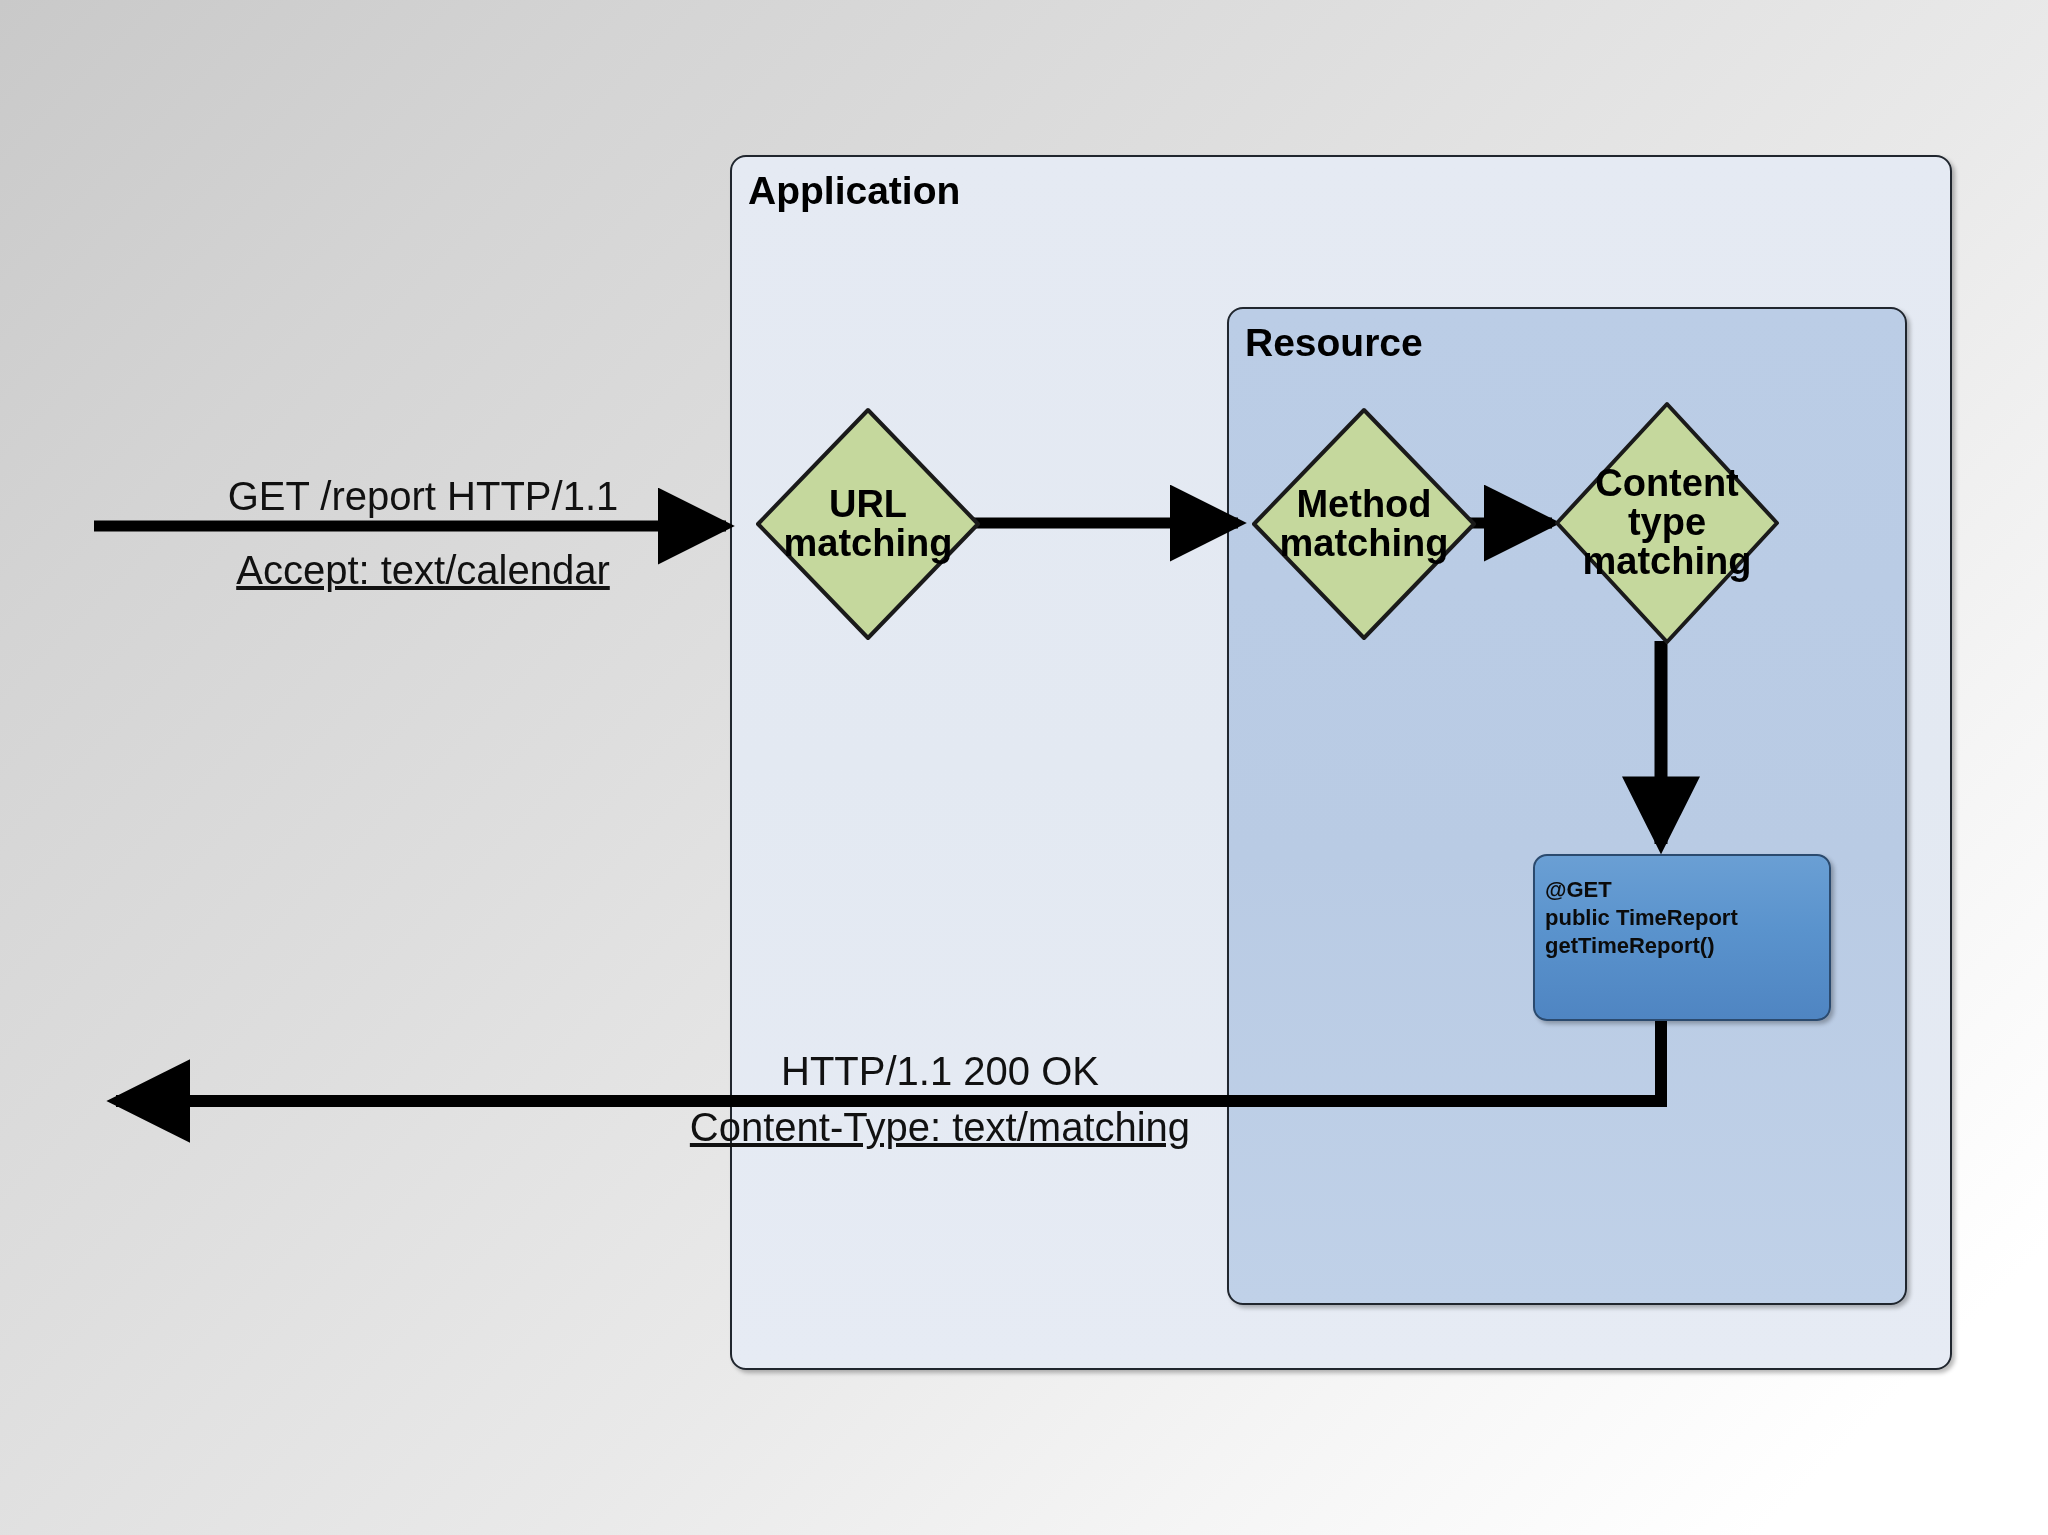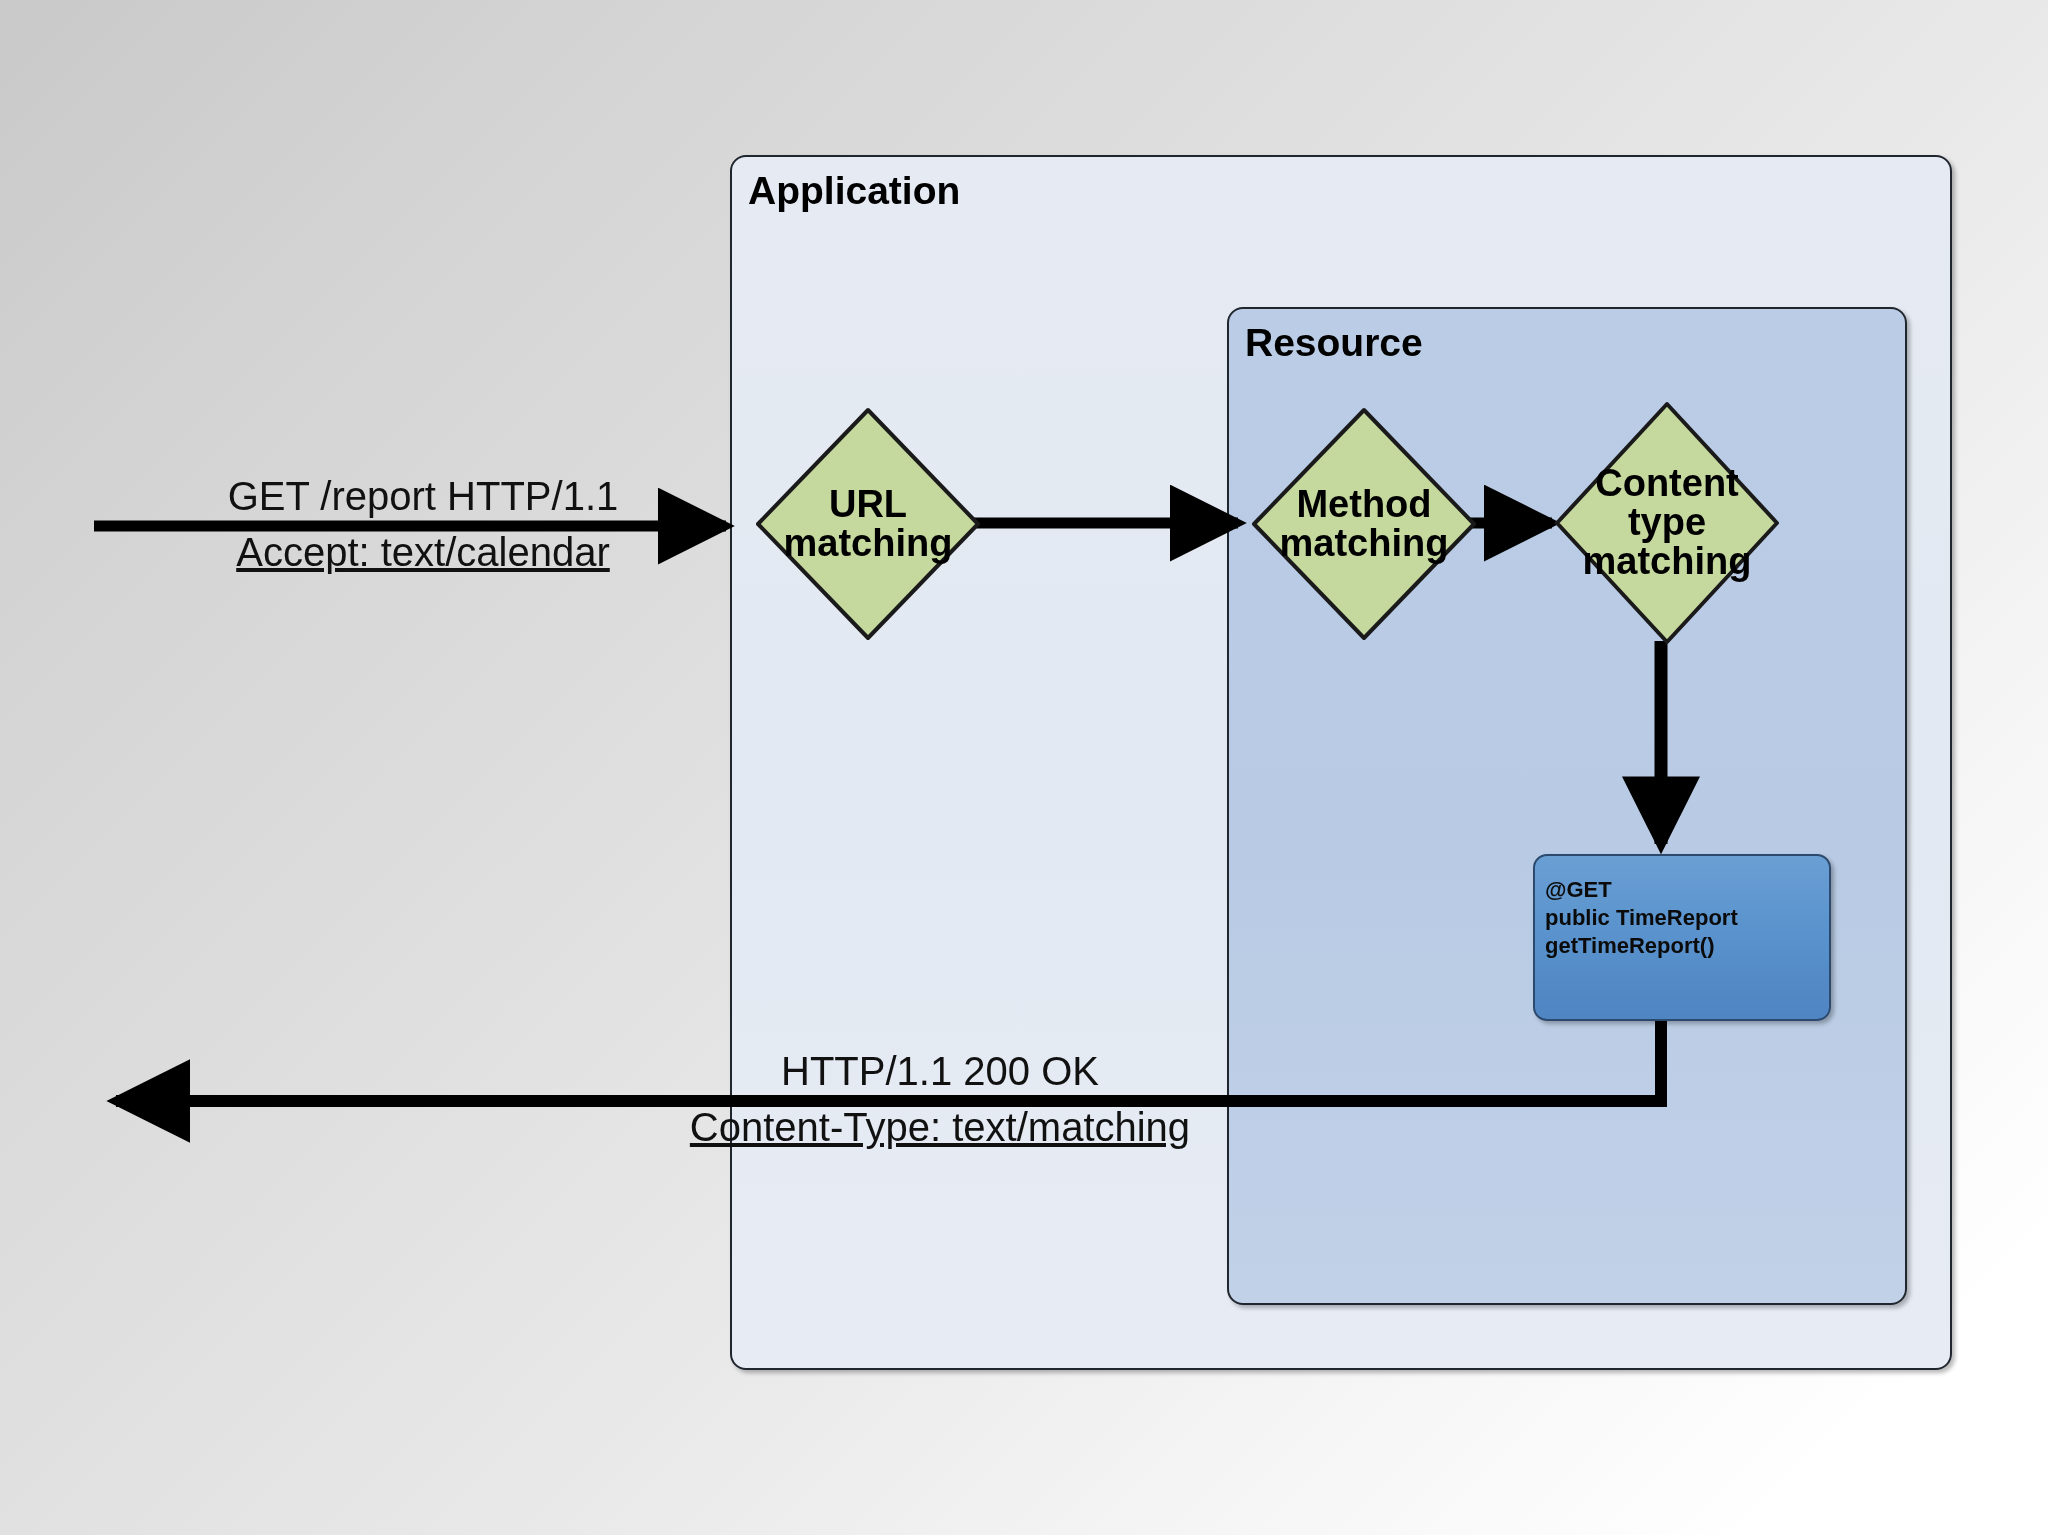--- a/index.html
+++ b/index.html
@@ -142,21 +142,21 @@
   }
   .msg-line-top { display: block; }
   .msg-line-bottom { display: block; text-decoration: underline; }
 
   #request-label {
     left: 188px;
     top: 475px;
     width: 470px;
     text-align: center;
   }
-  #request-label .msg-line-top { margin-bottom: 14px; }
+  #request-label .msg-line-top { margin-bottom: 32px; }
 
   #response-label {
     left: 640px;
     top: 1050px;
     width: 600px;
     text-align: center;
   }
   #response-label .msg-line-top { margin-bottom: 14px; }
 </style>
 </head>

